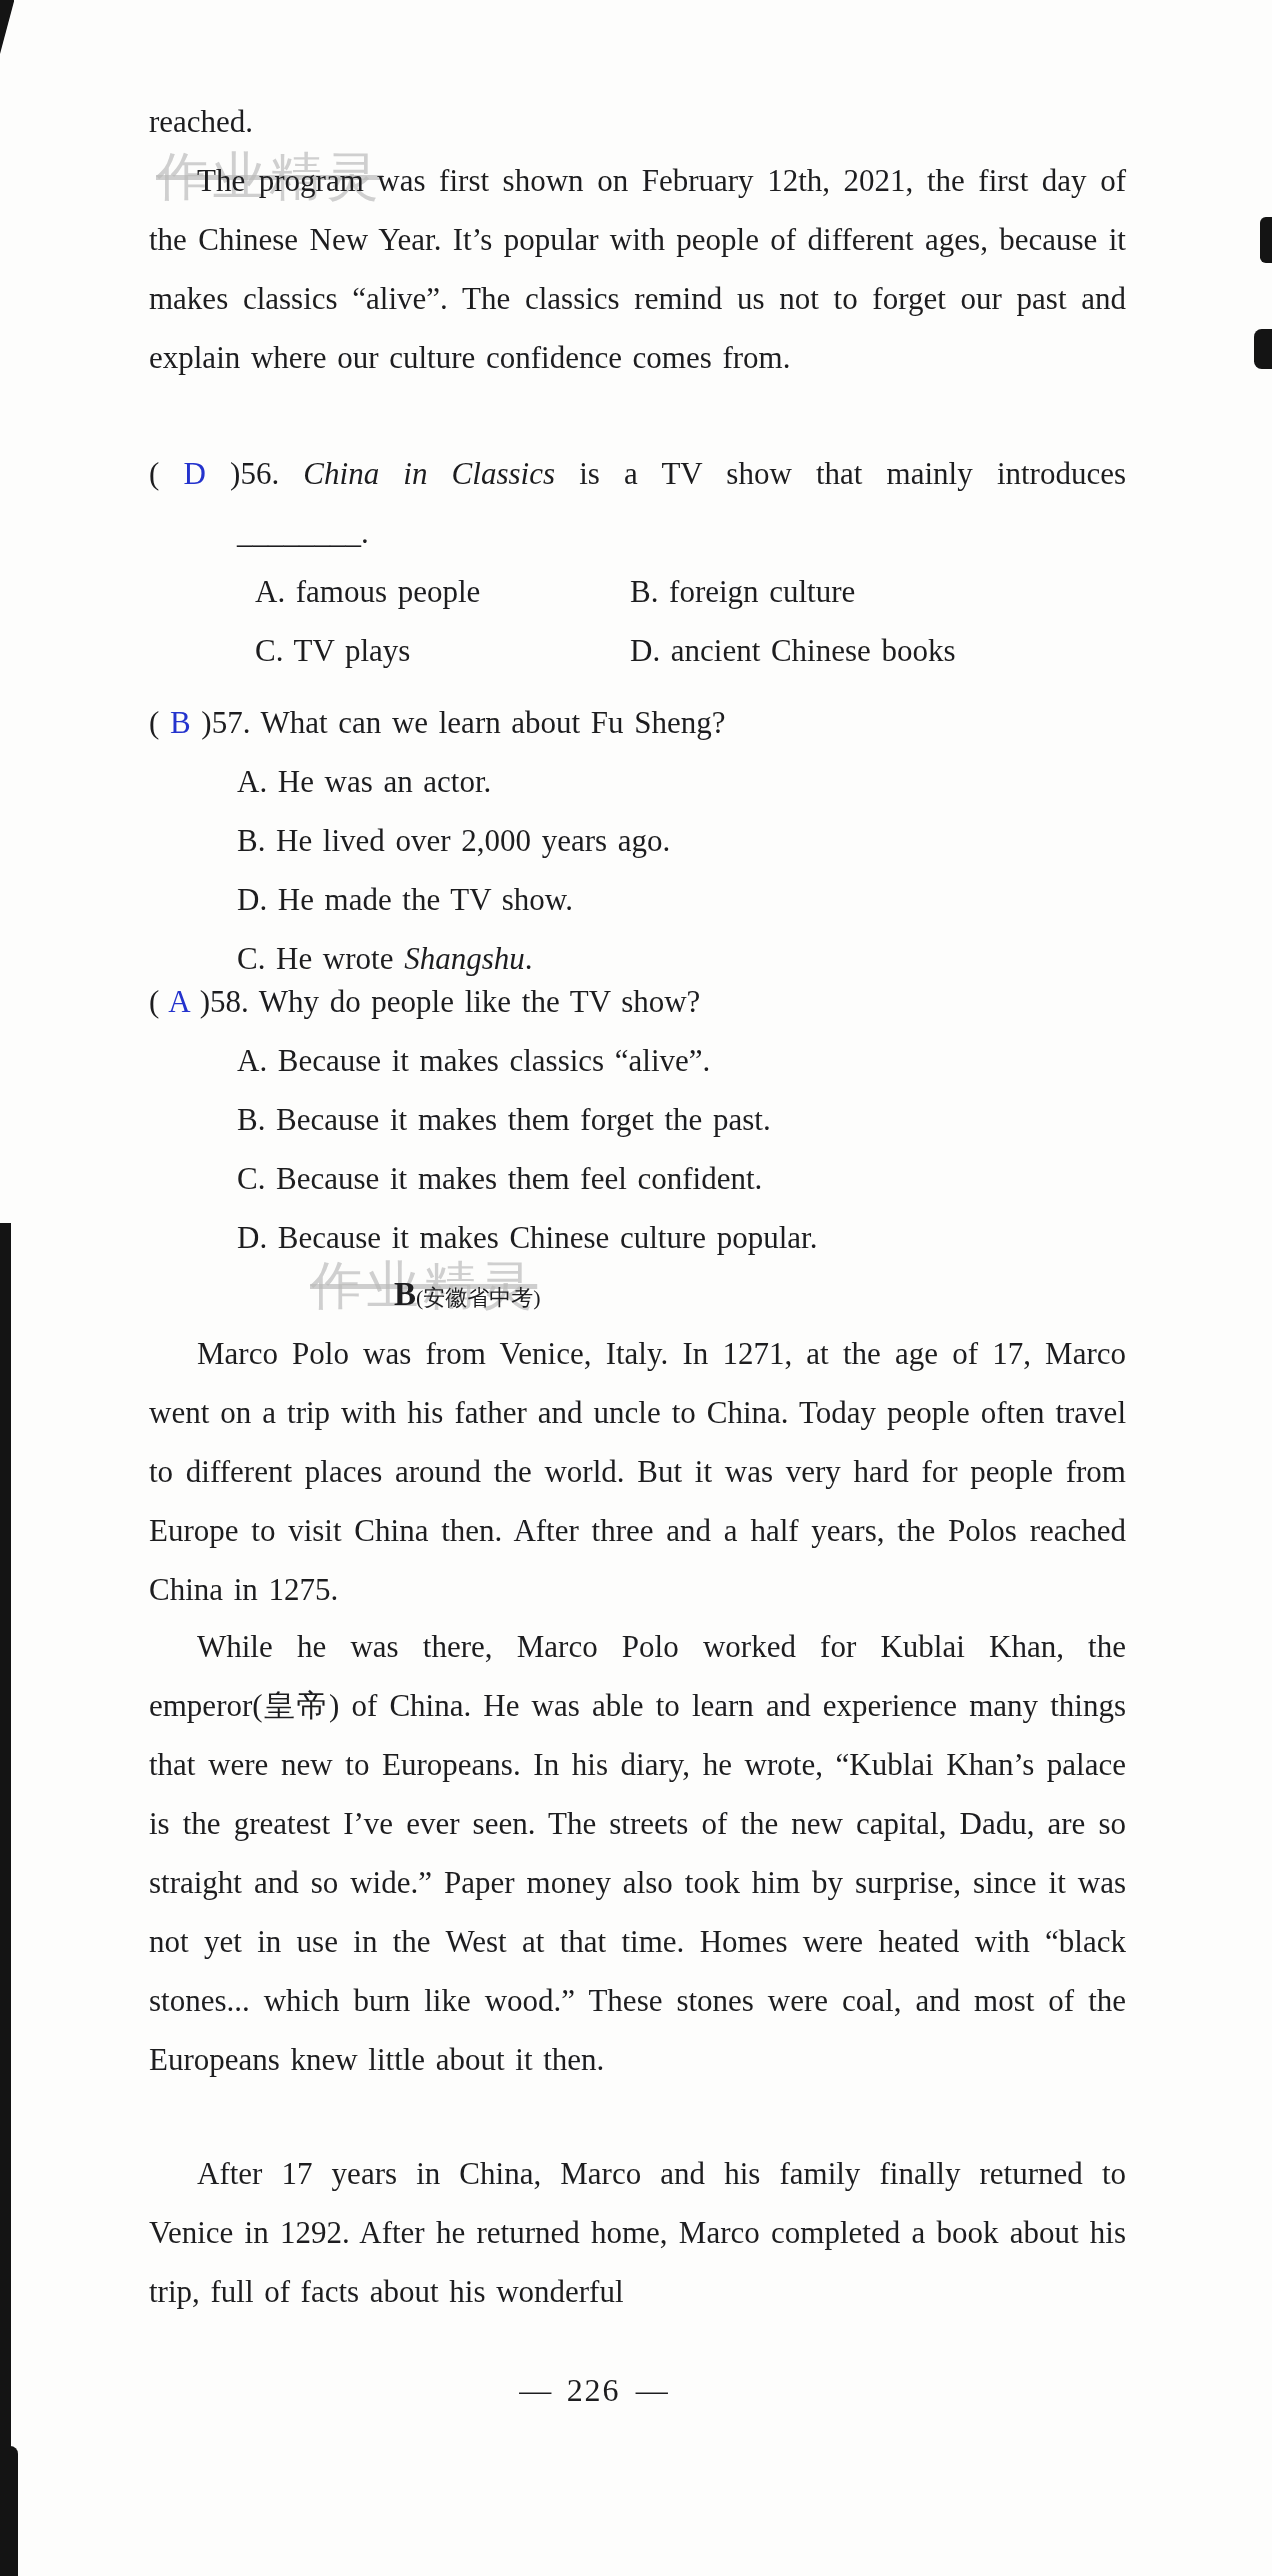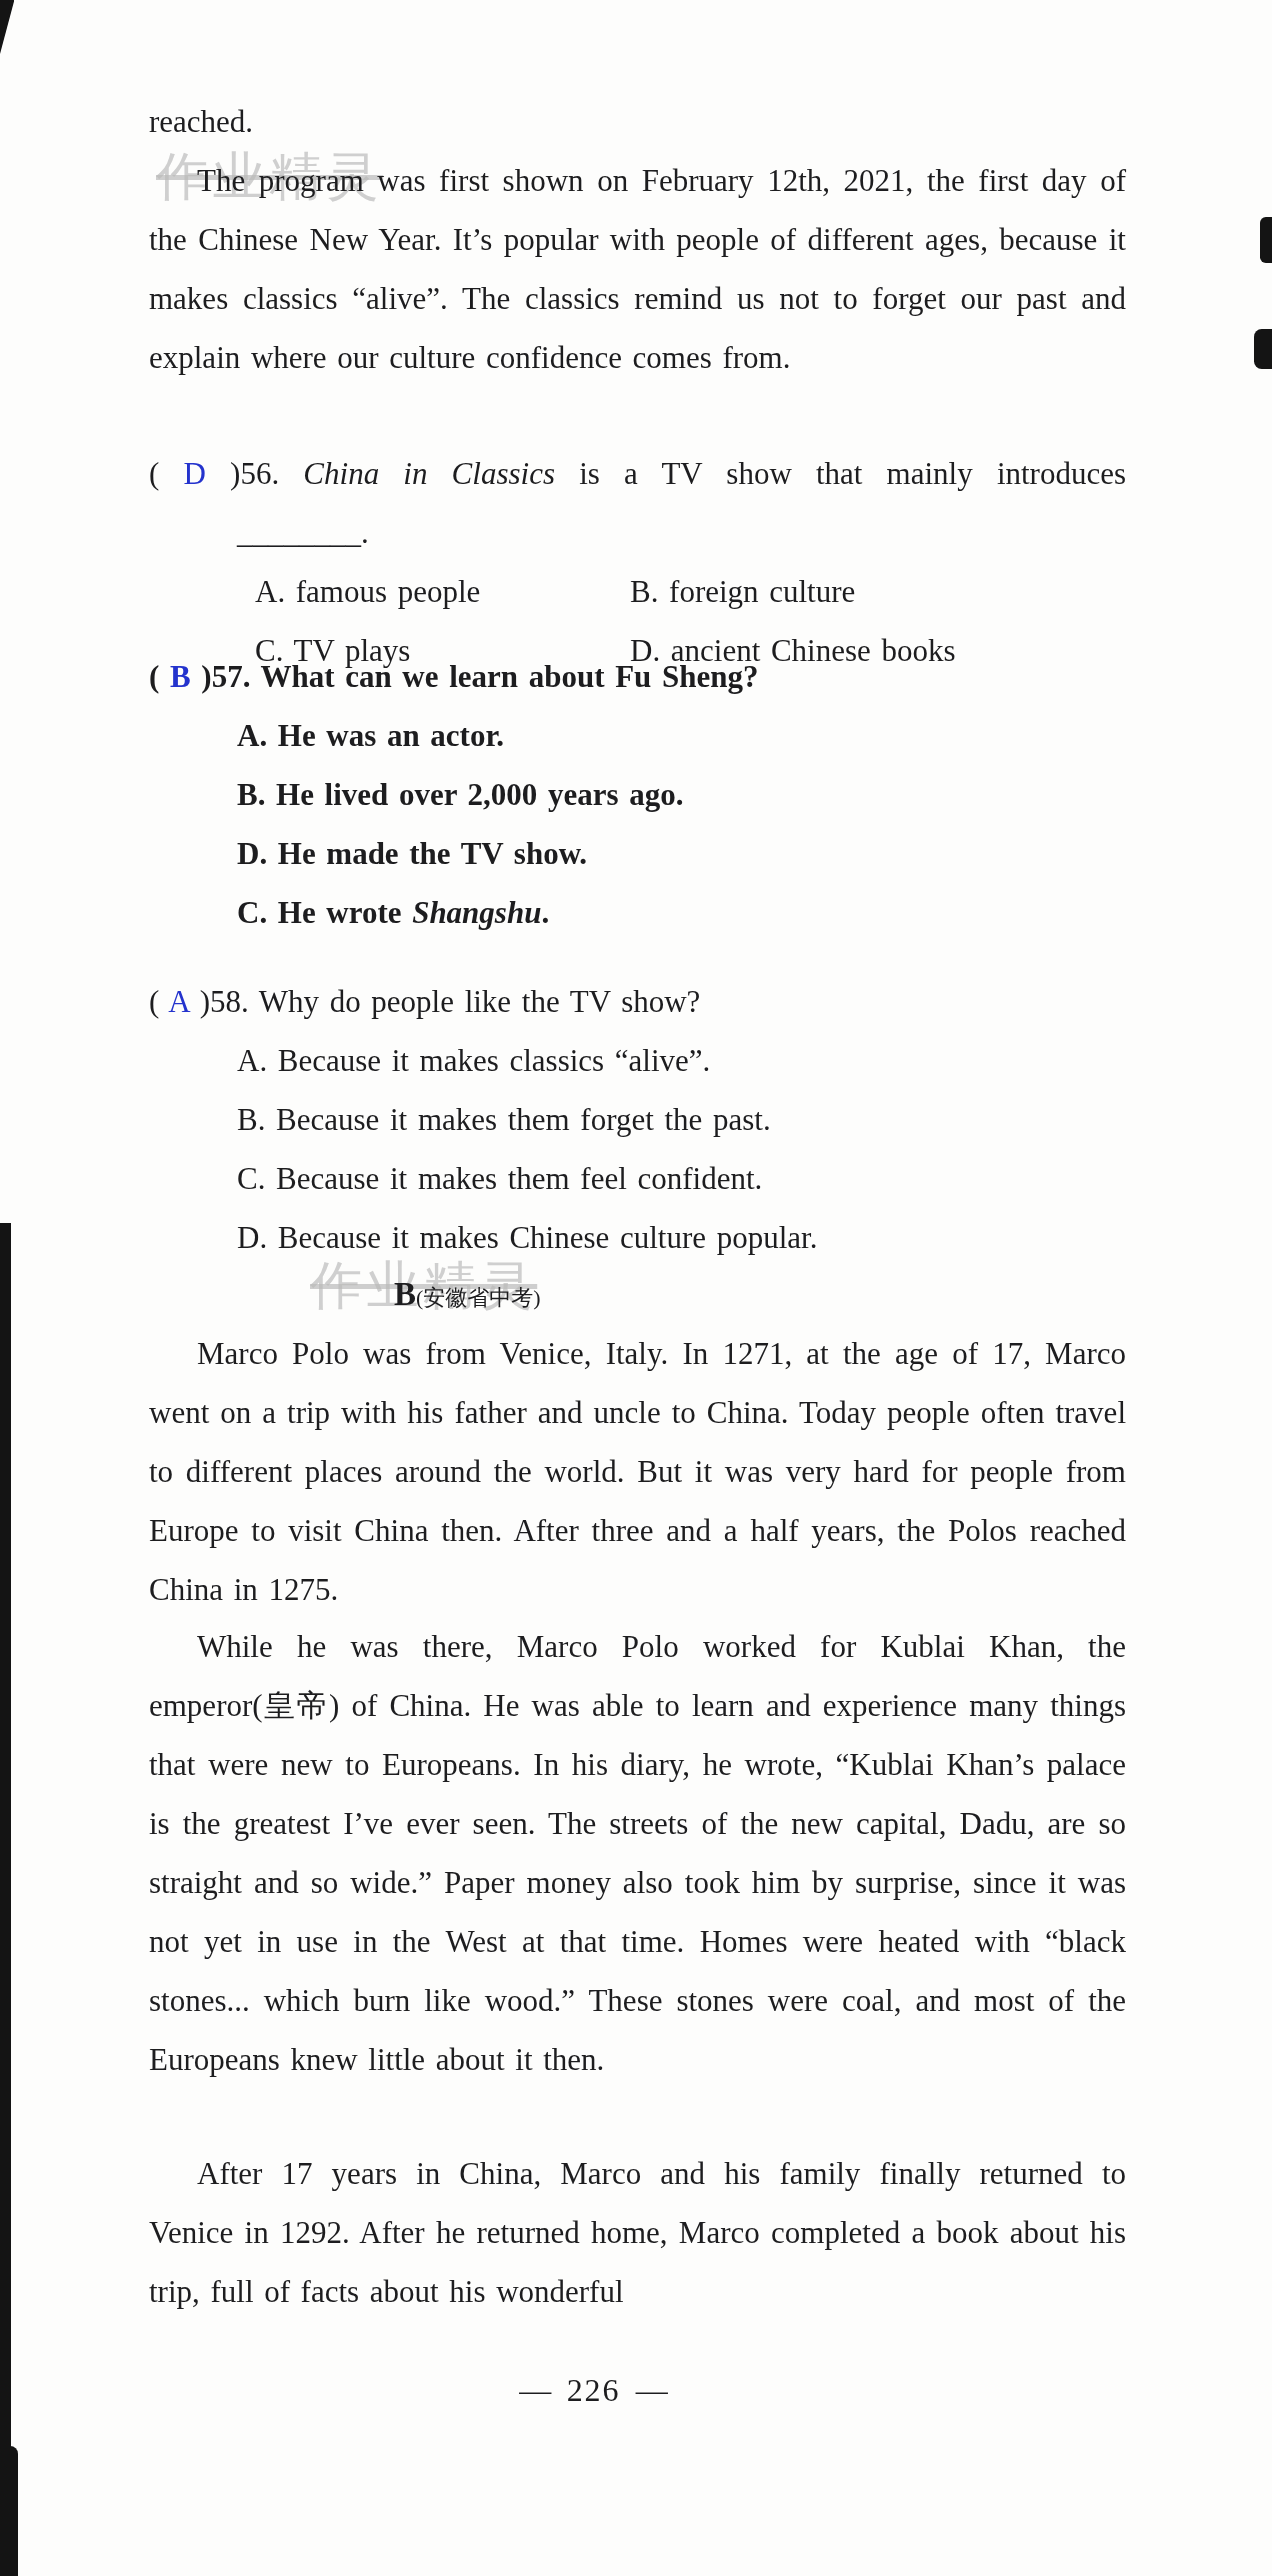--- a/index.html
+++ b/index.html
@@ -48,21 +48,21 @@
   .hang  { margin-left:88px; }
   .opt-grid {
     display:grid;
     grid-template-columns:375px 1fr;
     margin-left:106px;
   }
 
   #blk-culture { top:92px;  }
   #blk-intro   { top:151px; }
   #blk-q56     { top:444px; }
-  #blk-q57     { top:647px;font-weight:bold; }
+  #blk-q57     { top:693px; }
   #blk-q58     { top:972px;}
   #blk-head    { top:1265px;}
   #blk-p1      { top:1324px;}
   #blk-p2      { top:1617px;}
   #blk-p3      { top:2144px;}
 
   .section-head { margin-left:245px; }
   .section-head .letter { font-weight:bold; font-size:33px; }
   .section-head .source { font-size:22px; }
 

